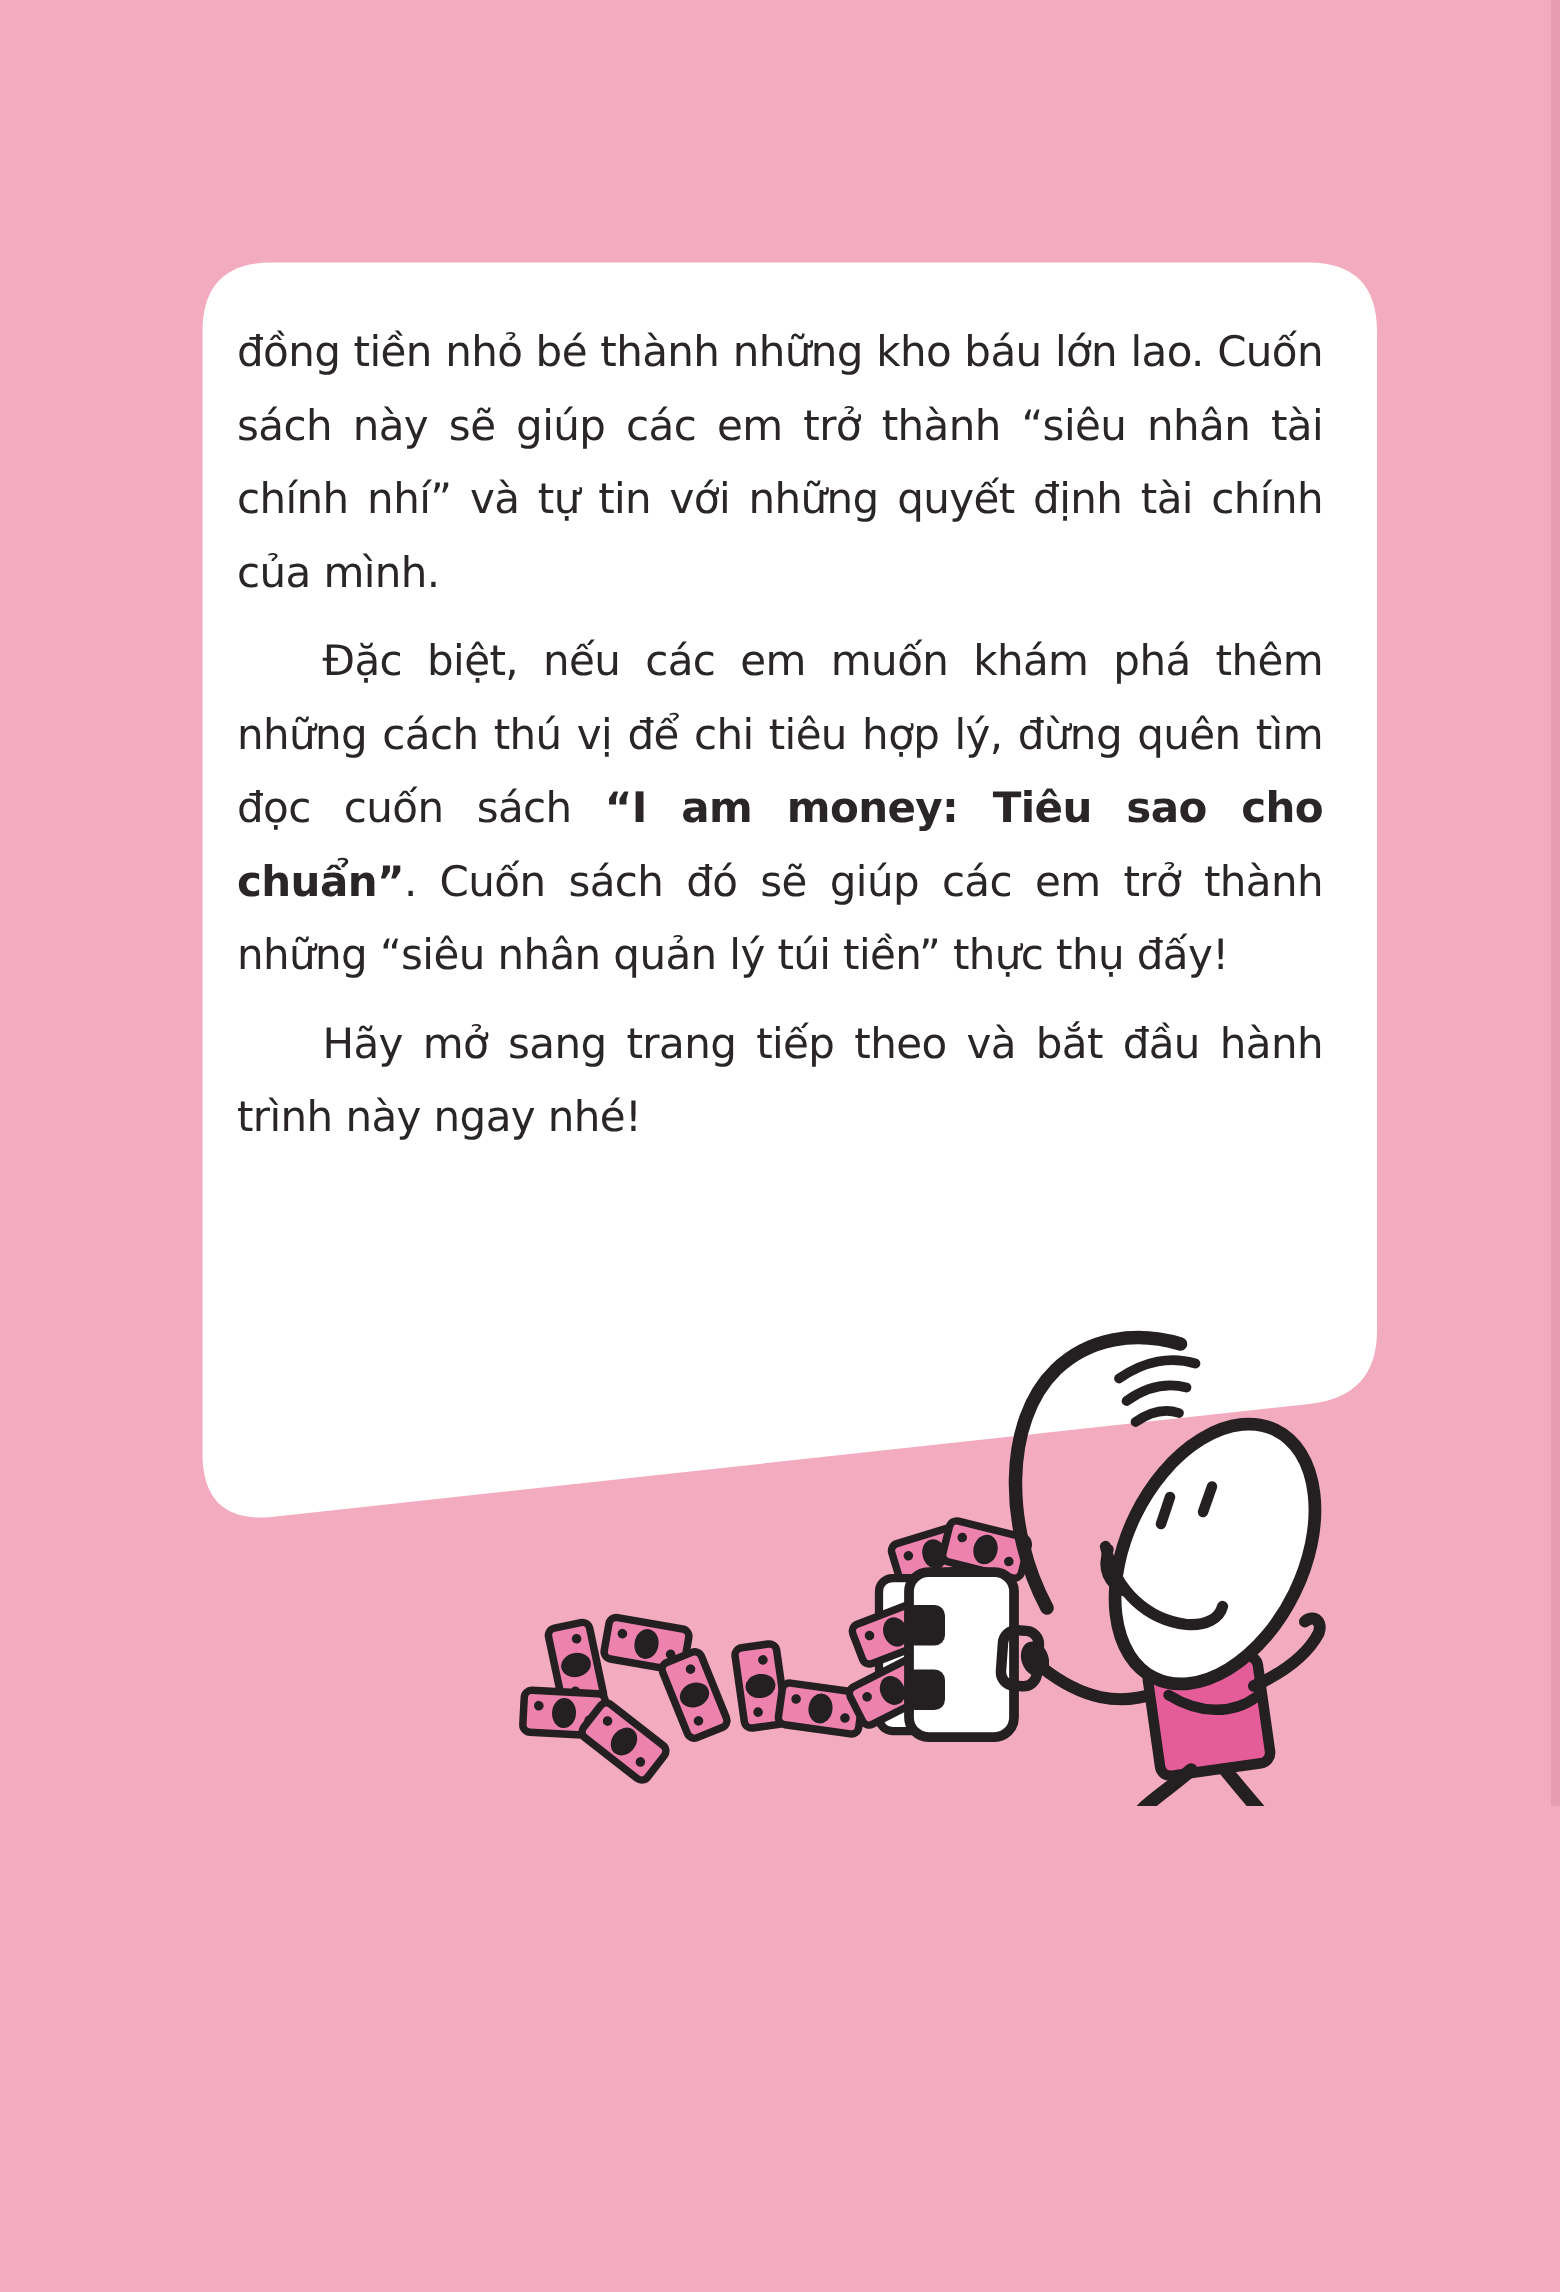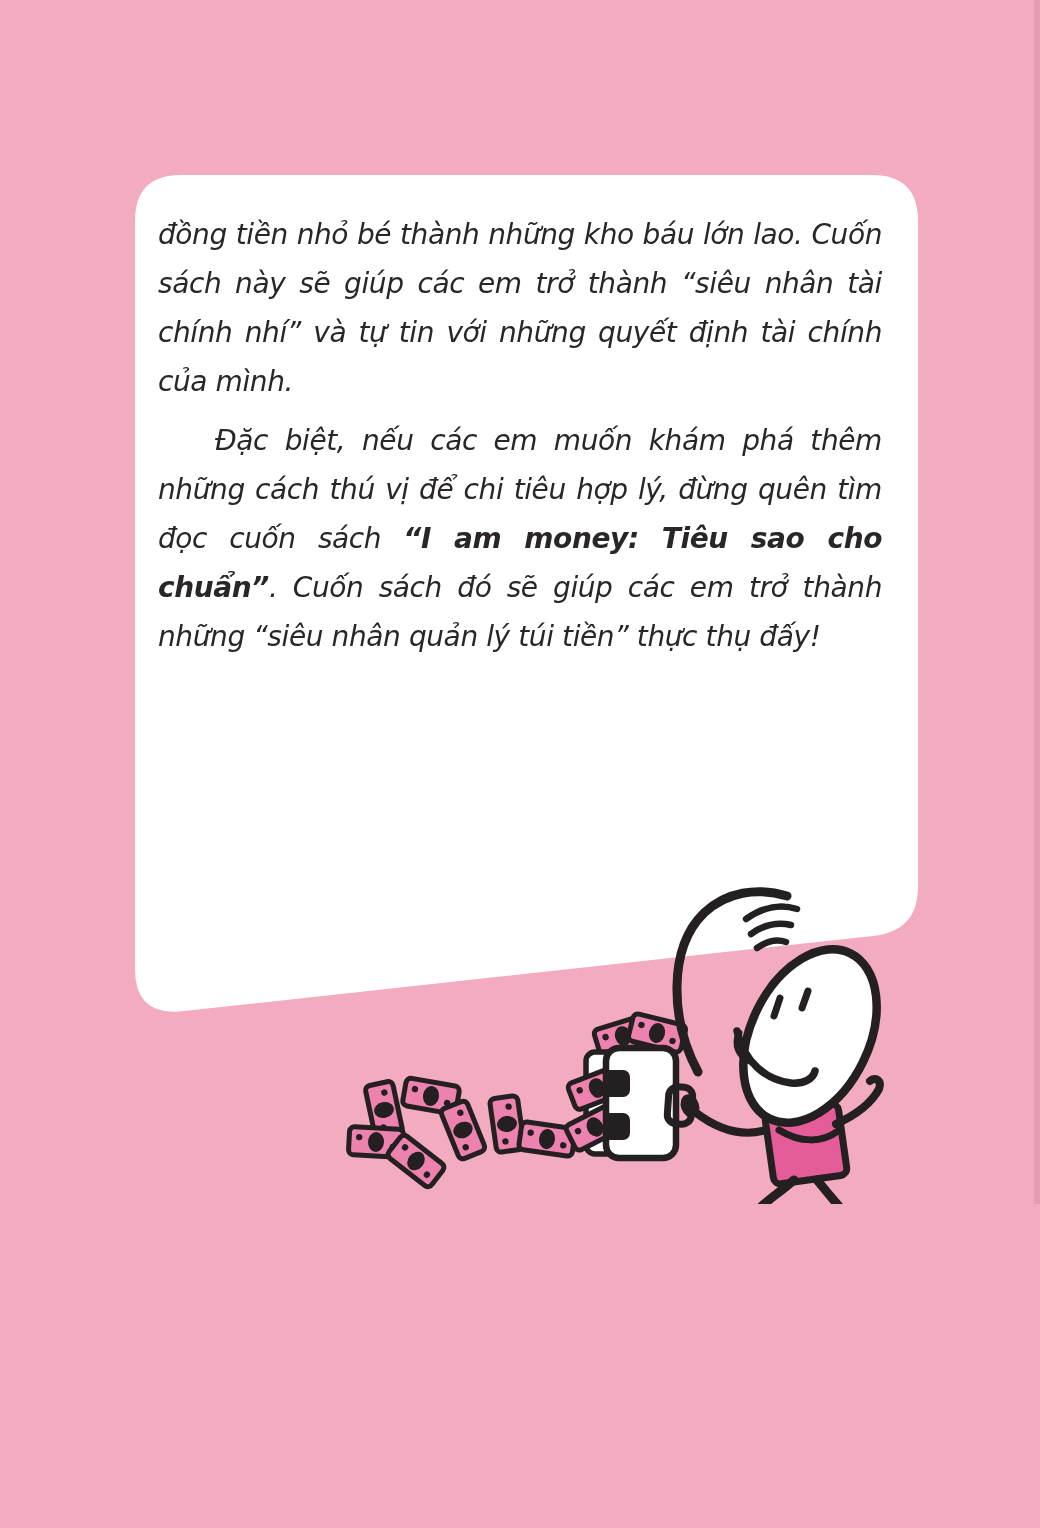--- a/index.html
+++ b/index.html
@@ -2,21 +2,21 @@
 <html lang="vi" style="--background: #F3ABC0; --card: #FFFFFF; --badge: #E3689B; --badge-text: #FFFFFF; --text: #2A2627; --outline: #241F21; --shirt-pink: #E55D98; --bill-pink: #EE82AE;"><head>
 <meta charset="utf-8">
 <style>
   :root {
     --background:#F3ABC0; --card:#FFFFFF; --badge:#E3689B; --badge-text:#FFFFFF;
     --text:#2A2627; --outline:#241F21; --shirt-pink:#E55D98; --bill-pink:#EE82AE;
   }
   * { margin:0; padding:0; box-sizing:border-box; }
   html,body { width:1040px; height:1528px; }
   body { font-family:"DejaVu Sans","Liberation Sans",sans-serif; background:var(--background); }
-  .page { position:relative; width:1040px; height:1204px; background:var(--background); overflow:hidden;font-style:italic; }
+  .page { position:relative; width:1040px; height:1204px; background:var(--background); overflow:hidden; }
   .art { position:absolute; inset:0; width:1040px; height:1528px; display:block; }
 
   
   .card-shape { fill:var(--card); }
   .stroke { fill:none; stroke:var(--outline); stroke-linecap:round; stroke-linejoin:round; }
   .fill-dark { fill:var(--outline); stroke:none; }
   .bill-body { fill:var(--bill-pink); stroke:var(--outline); stroke-width:5; }
   .bill-mark { fill:var(--outline); }
   .white-part { fill:var(--card); stroke:var(--outline); }
   .shirt-fill { fill:var(--shirt-pink); stroke:var(--outline); stroke-width:7; stroke-linejoin:round; }
@@ -99,20 +99,21 @@
       <path class="stroke" stroke-width="7" d="M 739 1033 C 734 1046 739 1056 750 1061"></path>
       <path class="stroke" stroke-width="8" d="M 836 1124 C 858 1114 872 1102 879 1089 C 882 1081 876 1076 870 1081"></path>
       <path class="stroke" stroke-width="9" d="M 794 1180 C 780 1192 768 1200 762 1206 C 756 1212 755 1218 757 1224"></path>
       <path class="stroke" stroke-width="9" d="M 817 1180 C 830 1196 843 1211 850 1219 C 855 1225 863 1222 865 1209"></path>
     </g>
   </svg>
 
   <section class="text-block">
     <p class="para no-indent"><span>đồng tiền nhỏ bé thành những kho báu lớn lao. Cuốn sách này sẽ giúp các em trở thành “siêu nhân tài chính nhí” và tự tin với những quyết định tài chính của mình.</span></p>
     <p class="para"><span>Đặc biệt, nếu các em muốn khám phá thêm những cách thú vị để chi tiêu hợp lý, đừng quên tìm đọc cuốn sách </span><strong class="book-title">“I am money: Tiêu sao cho chuẩn”</strong><span>. Cuốn sách đó sẽ giúp các em trở thành những “siêu nhân quản lý túi tiền” thực thụ đấy!</span></p>
+    <p class="para"><span>Hãy mở sang trang tiếp theo và bắt đầu hành trình này ngay nhé!</span></p>
   </section>
 
   <div class="badge">
     <span>8</span>
   </div>
 
   <div class="edge-strip"></div>
 </main>
 
 </body></html>

